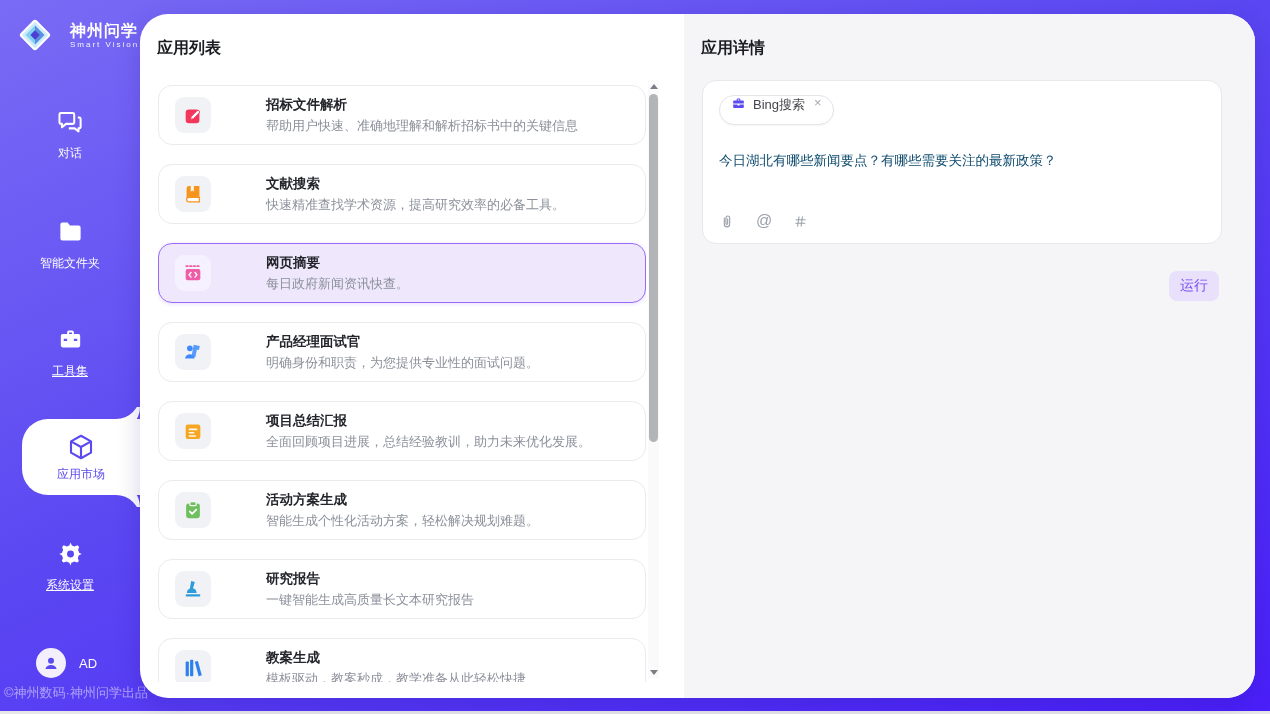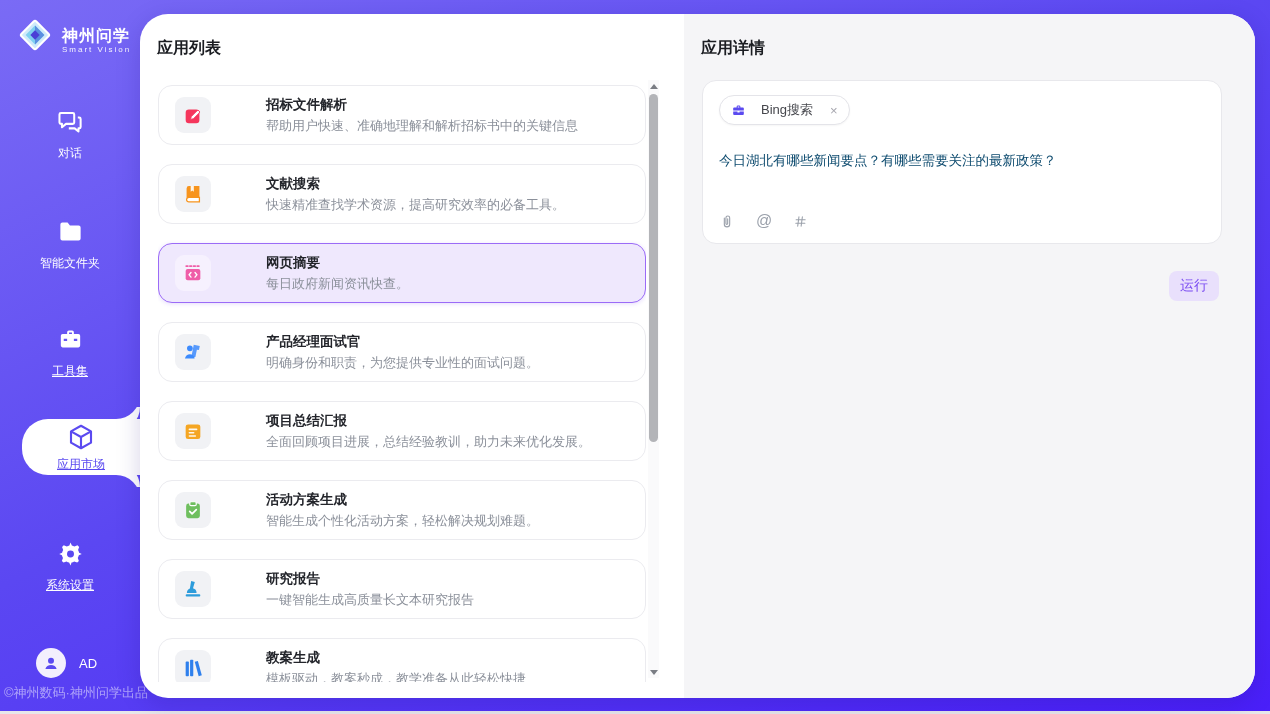--- a/index.html
+++ b/index.html
@@ -4,36 +4,36 @@
 <style>
   * { margin:0; padding:0; box-sizing:border-box; }
   html,body { width:1270px; height:714px; overflow:hidden; background:#e7e7ea;
     font-family:"Liberation Sans","DejaVu Sans",sans-serif; }
 
   
   .frame { position:absolute; left:0; top:0; width:1270px; height:711px;
     background:linear-gradient(155deg,#7a6bf5 0%,#5b47f2 45%,#4a1ff9 100%); }
 
   .sidebar { position:absolute; left:0; top:0; width:140px; height:711px; color:#fff; }
-  .logo-row { position:absolute; left:16px; top:16px; display:flex; align-items:flex-end; gap:8px; }
+  .logo-row { position:absolute; left:16px; top:16px; display:flex; align-items:center; gap:16px; }
   .logo-mark { width:38px; height:38px; display:flex; align-items:center; justify-content:center; }
   .brand-name { font-size:16px; font-weight:bold; letter-spacing:1px; line-height:18px; }
   .brand-sub { font-size:8px; letter-spacing:2px; opacity:.92; }
 
   .nav-item { position:absolute; left:0; width:140px; text-align:center; color:#fff; cursor:pointer; }
   .nav-item .nav-ico { display:block; height:30px; }
   .nav-item .nav-label { display:inline-block; margin-top:7px; font-size:12px; }
   .nav-item.underlined .nav-label { text-decoration:underline; }
   .nav-item:nth-of-type(1) { top:108px; }
   .nav-item:nth-of-type(2) { top:218px; }
   .nav-item:nth-of-type(3) { top:326px; }
   .nav-item:nth-of-type(5) { top:540px; }
-  .nav-item.active { top:419px; left:22px; width:118px; height:56px; background:#fff;
+  .nav-item.active { top:419px; left:22px; width:118px; height:76px; background:#fff;
     border-radius:26px 0 0 26px; color:#5b4af0; display:flex; flex-direction:column;
-    align-items:center; justify-content:center;text-decoration:underline; }
+    align-items:center; justify-content:center; }
   .nav-item.active .nav-label { margin-top:4px; }
   .nav-item.active::before, .nav-item.active::after { content:''; position:absolute; right:0; width:24px; height:24px; }
   .nav-item.active::before { top:-24px; border-bottom-right-radius:24px; box-shadow:0 12px 0 0 #fff; }
   .nav-item.active::after { bottom:-24px; border-top-right-radius:24px; box-shadow:0 -12px 0 0 #fff; }
 
   .user-row { position:absolute; left:36px; top:648px; display:flex; align-items:center; gap:13px; cursor:pointer; }
   .avatar { width:30px; height:30px; border-radius:50%; background:#f3effd; display:flex; align-items:center; justify-content:center; }
   .user-name { font-size:13px; color:#fff; }
   .side-footer { position:absolute; left:4px; top:684px; font-size:13px; color:rgba(255,255,255,.5); white-space:nowrap; }
 
@@ -60,21 +60,21 @@
   .scroll-btn { position:absolute; left:0; width:11px; height:12px; display:flex; align-items:center; justify-content:center; cursor:pointer; }
   .scroll-btn.up { top:0; } .scroll-btn.down { bottom:0; }
   .tri-up { width:0; height:0; border-left:4px solid transparent; border-right:4px solid transparent; border-bottom:5px solid #7a7d84; }
   .tri-down { width:0; height:0; border-left:4px solid transparent; border-right:4px solid transparent; border-top:5px solid #7a7d84; }
   .scroll-thumb { position:absolute; left:1px; top:14px; width:9px; height:348px; border-radius:5px; background:#b3b4b8; cursor:pointer; }
 
   
   .panel-right { position:absolute; left:544px; right:0; top:0; bottom:0; background:#f5f5f7; border-radius:0 28px 28px 0; }
   .prompt-card { position:absolute; left:18px; top:66px; width:520px; height:164px; background:#fff;
     border:1px solid #e8e8ec; border-radius:14px; padding:14px 16px; }
-  .chip { display:inline-flex; align-items:center; gap:15px; height:30px; padding:0 11px;
+  .chip { display:inline-flex; gap:7px; height:30px; padding:0 11px;
     border:1px solid #e4e4e9; border-radius:16px; background:#fff; box-shadow:0 1px 2px rgba(0,0,0,.04); cursor:pointer; }
   .chip-label { font-size:13px; color:#45464c; }
   .chip-close { font-size:13px; color:#a6a6ae; margin-left:2px; cursor:pointer; line-height:1; }
   .prompt-text { margin-top:26px; font-size:13.5px; color:#0c4a6e; line-height:19px; }
   .composer-icons { position:absolute; left:16px; bottom:13px; display:flex; align-items:center; gap:21px; color:#9ba1ab; }
   .composer-icons .cicon { display:flex; align-items:center; cursor:pointer; }
   .at-glyph { font-size:16px; color:#9ba1ab; }
   .run-btn { position:absolute; right:36px; top:257px; width:50px; height:30px; border-radius:8px;
     background:#e9e0fc; color:#7b4df2; font-size:14px; display:flex; align-items:center; justify-content:center; cursor:pointer; }
 </style>

